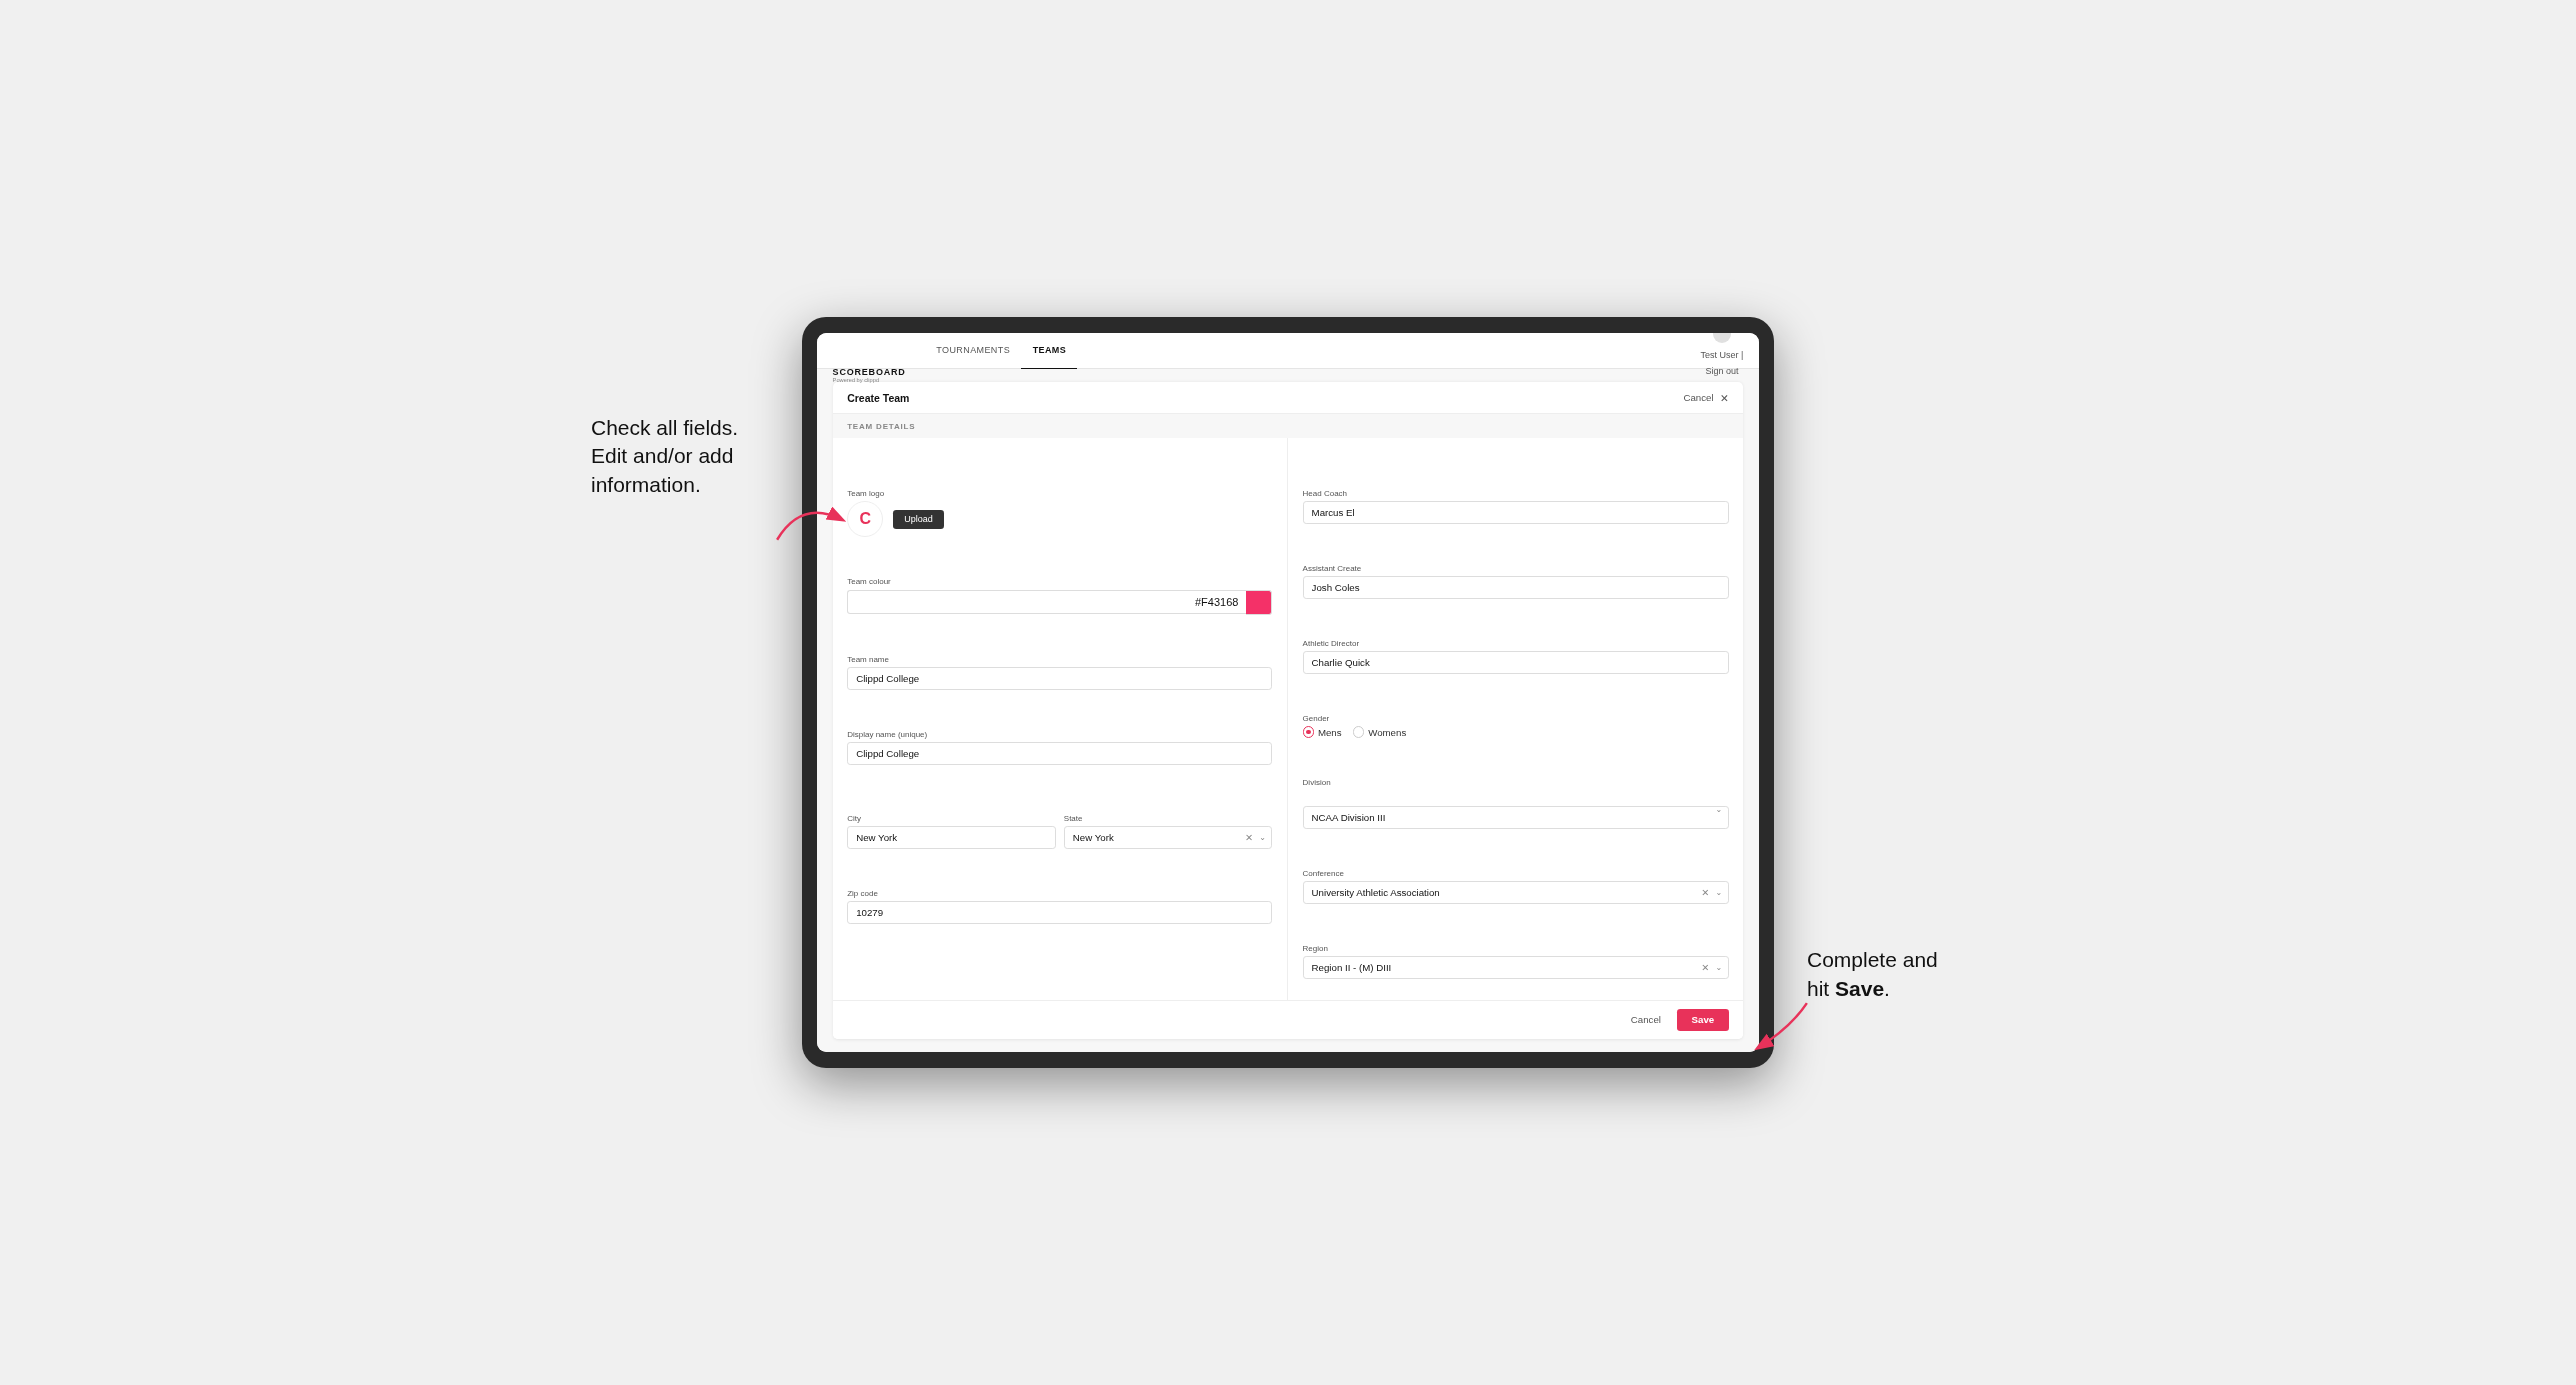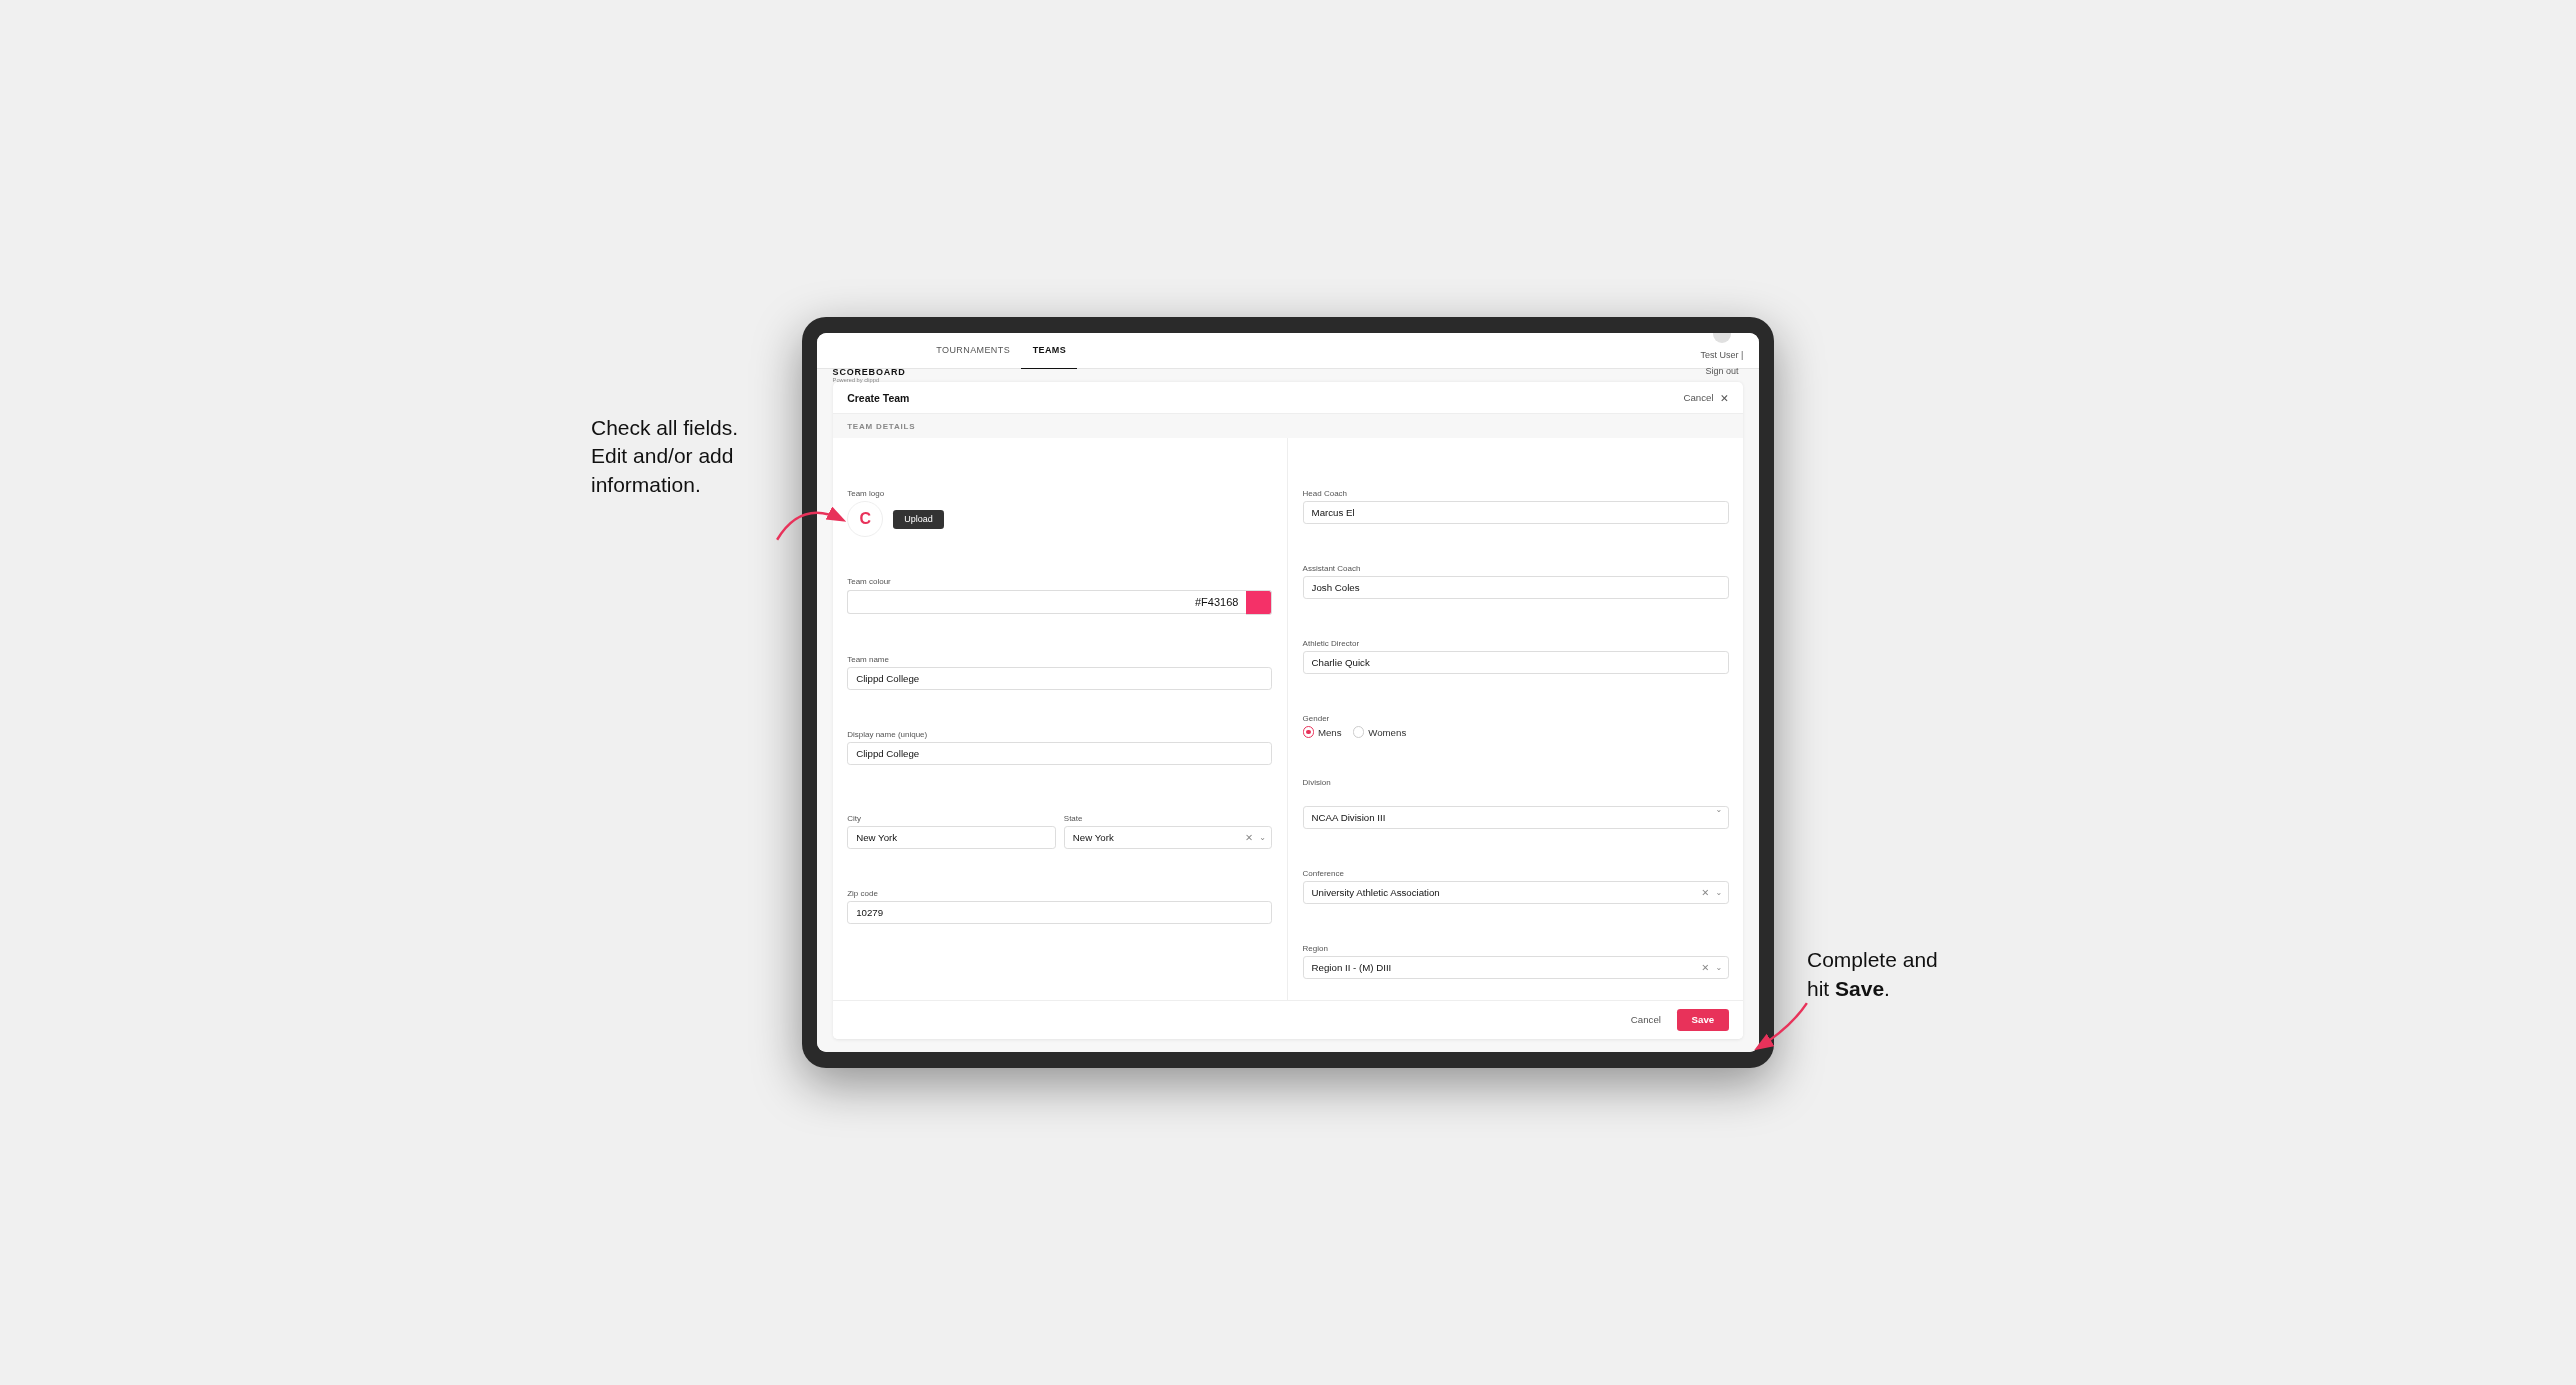--- a/index.html
+++ b/index.html
@@ -517,21 +517,21 @@
             </div>
 
             <div class="form-right">
 
               <div class="field-group">
                 <label class="field-label">Head Coach</label>
                 <input class="field-input" type="text" value="Marcus El" style="">
               </div>
 
               <div class="field-group">
-                <label class="field-label">Assistant Coach</label>
+                <label class="field-label">Assistant Create</label>
                 <input class="field-input" type="text" value="Josh Coles" style="">
               </div>
 
               <div class="field-group">
                 <label class="field-label">Athletic Director</label>
                 <input class="field-input" type="text" value="Charlie Quick" style="">
               </div>
 
               <div class="field-group">
                 <label class="field-label">Gender</label>

